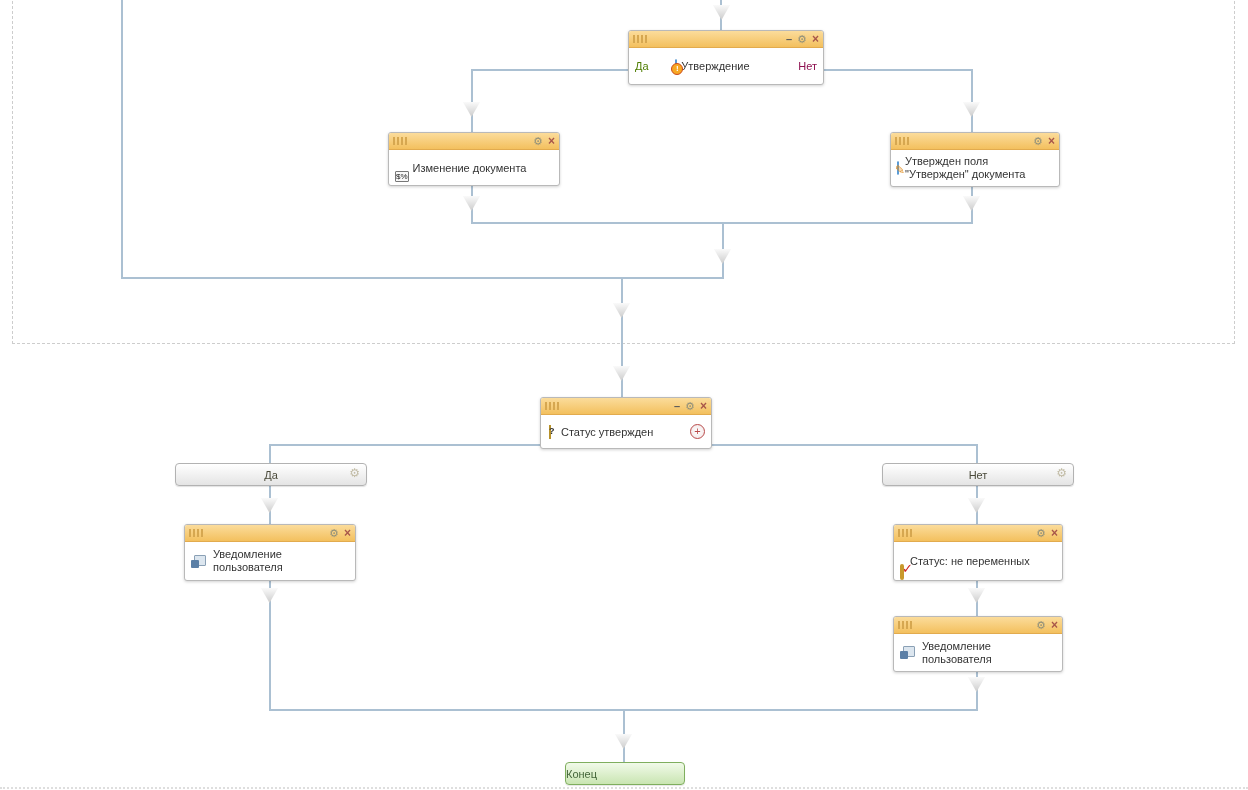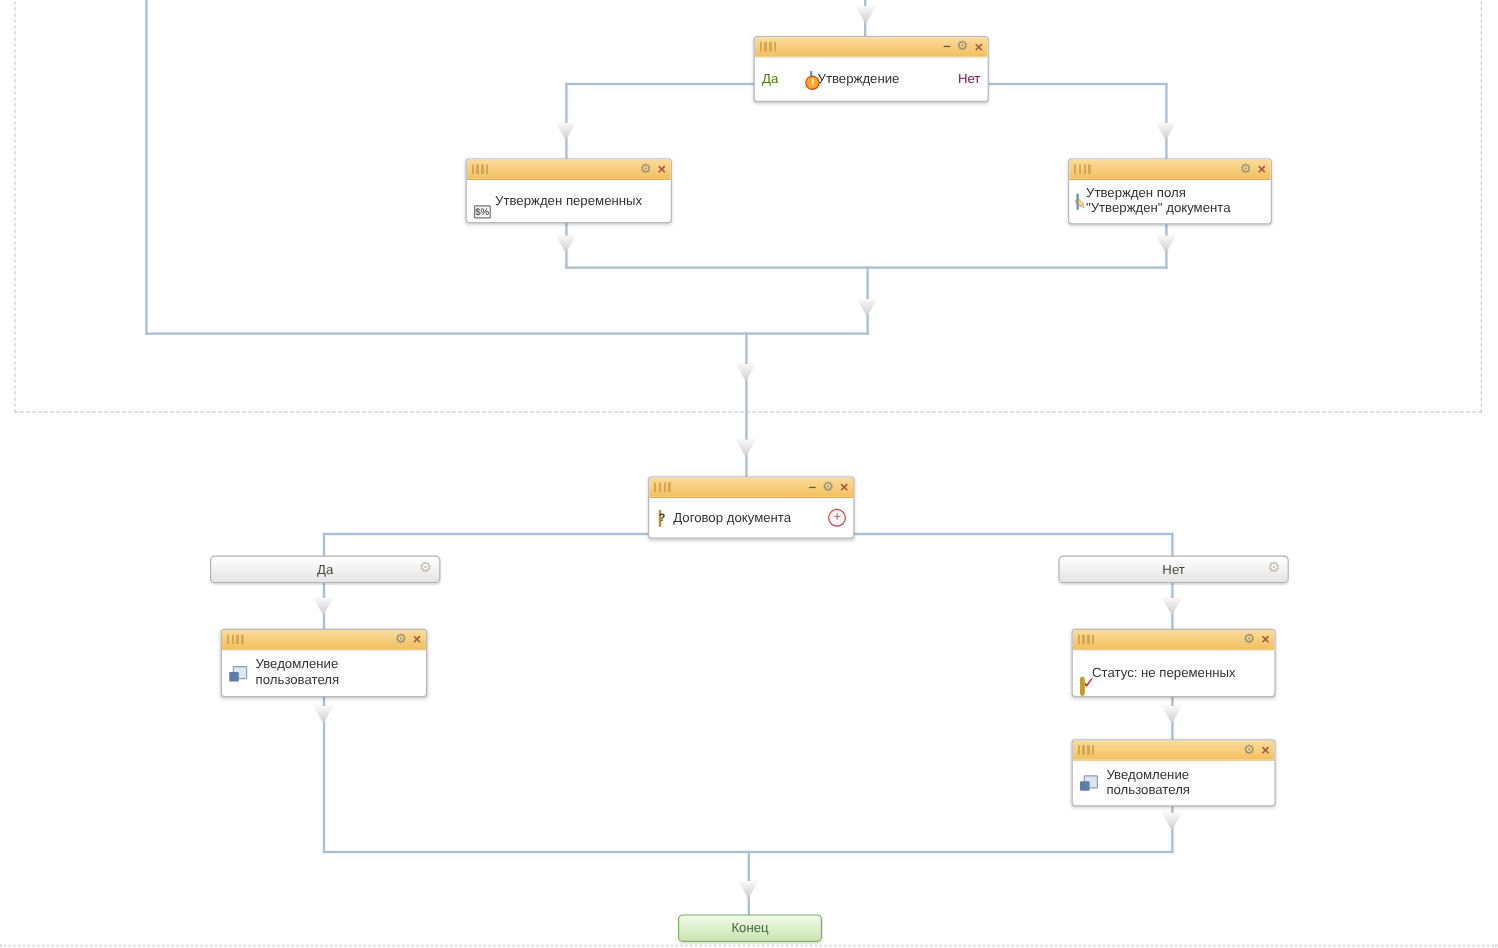--- a/index.html
+++ b/index.html
@@ -32,21 +32,21 @@
   .node-body{display:flex;align-items:center;padding:2px 6px;font-size:11px;color:#333;}
   .title2{line-height:13px;}
   
   .bar{position:absolute;height:21px;border:1px solid #b2b2b2;border-radius:4px;z-index:3;
        background:linear-gradient(#ffffff,#e4e4e4);box-shadow:0 1px 1px rgba(0,0,0,.12);
        display:flex;align-items:center;justify-content:center;font-size:11px;color:#4a4a3a;}
   .bar .bar-gear{position:absolute;right:6px;top:2px;color:#c2bca6;font-size:12px;cursor:pointer;}
   
   .endnode{position:absolute;border:1px solid #7fae5e;border-radius:4px;z-index:3;
        background:linear-gradient(#f1fae9,#c9e5b2);display:flex;align-items:center;
-       justify-content:center;font-size:11px;color:#44663a;box-shadow:0 1px 1px rgba(0,0,0,.1);}
+       font-size:11px;color:#44663a;box-shadow:0 1px 1px rgba(0,0,0,.1);}
   
   .yes-lbl{color:#4e7d00;margin-right:auto;}
   .no-lbl{color:#8e1050;margin-left:auto;}
   
   .bicon{position:relative;flex:none;margin-right:4px;}
   .doc-ic{width:12px;height:14px;border:1px solid #5b9bd5;background:
       repeating-linear-gradient(#eaf3fc 0 2px,#9ec4e4 2px 3px);border-radius:1px;}
   .badge-ic{position:absolute;left:-4px;bottom:-3px;width:10px;height:10px;border-radius:50%;
       background:#f7a823;border:1px solid #cc4a1a;color:#fff;font-size:8px;font-weight:bold;
       text-align:center;line-height:10px;}
@@ -135,21 +135,21 @@
   <div class="node" style="left:388px;top:132px;width:170px;height:52px;">
     <div class="node-header">
       <span class="grip"></span>
       <span class="hctl ctl-gear">⚙</span>
       <span class="hctl ctl-close">×</span>
     </div>
     <div class="node-body" style="height:31px;">
       <span class="bicon" style="align-self:flex-end;">
         <span class="vars-ic">$%</span>
       </span>
-      <span>Утвержден переменных</span>
+      <span>Изменение документа</span>
     </div>
   </div>
 
   <div class="node" style="left:890px;top:132px;width:168px;height:53px;">
     <div class="node-header">
       <span class="grip"></span>
       <span class="hctl ctl-gear">⚙</span>
       <span class="hctl ctl-close">×</span>
     </div>
     <div class="node-body" style="height:32px;">
@@ -169,21 +169,21 @@
       <span class="grip"></span>
       <span class="hctl ctl-min">–</span>
       <span class="hctl ctl-gear">⚙</span>
       <span class="hctl ctl-close">×</span>
     </div>
     <div class="node-body" style="height:29px;">
       <span class="bicon">
         <span class="diamond-ic"></span>
         <span class="diamond-q">?</span>
       </span>
-      <span>Договор документа</span>
+      <span>Статус утвержден</span>
       <span class="plus-ic">+</span>
     </div>
   </div>
 
   <div class="bar" style="left:175px;top:463px;width:190px;">
     <span>Да</span>
     <span class="bar-gear">⚙</span>
   </div>
   <div class="bar" style="left:882px;top:463px;width:190px;">
     <span>Нет</span>

